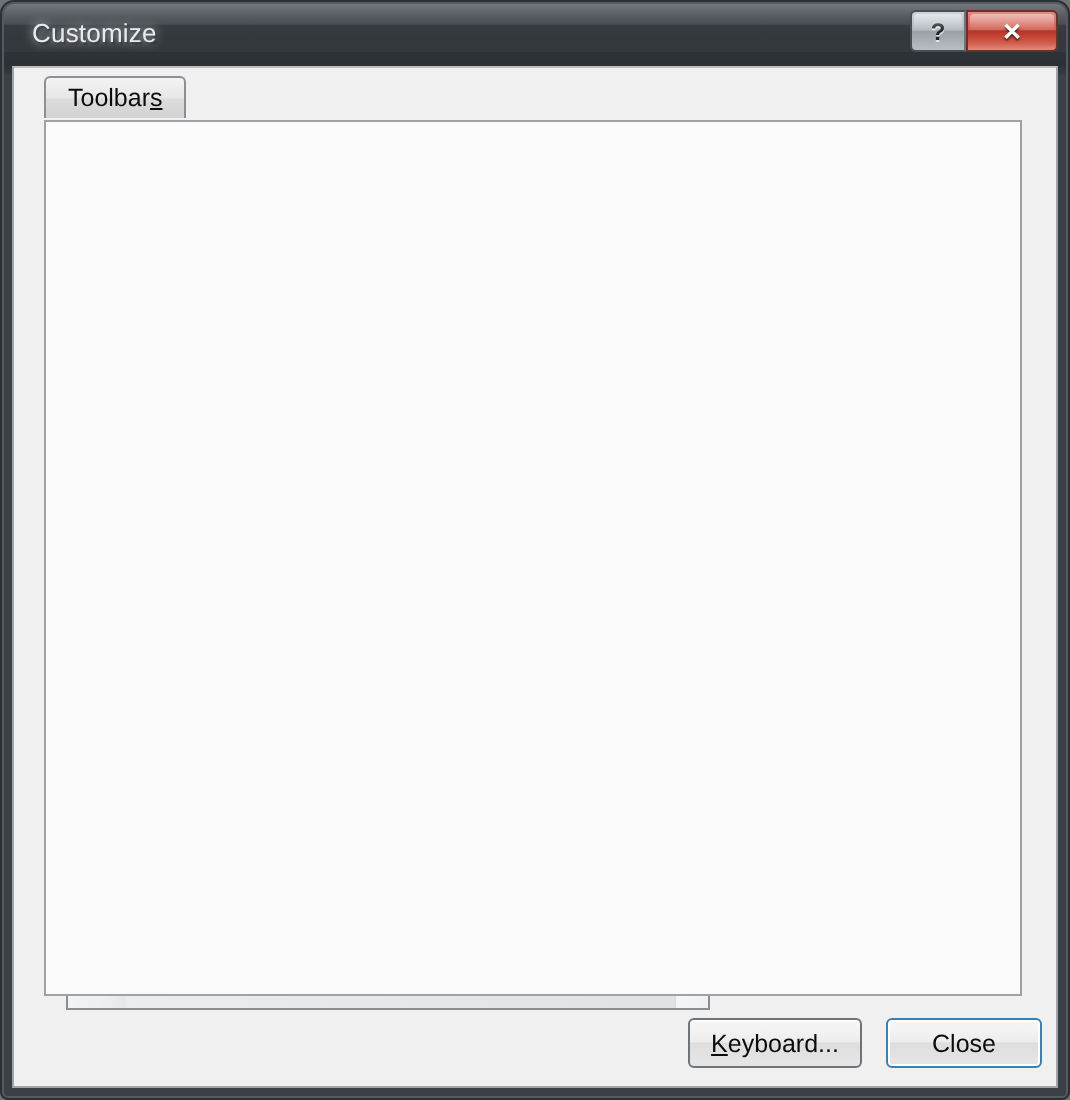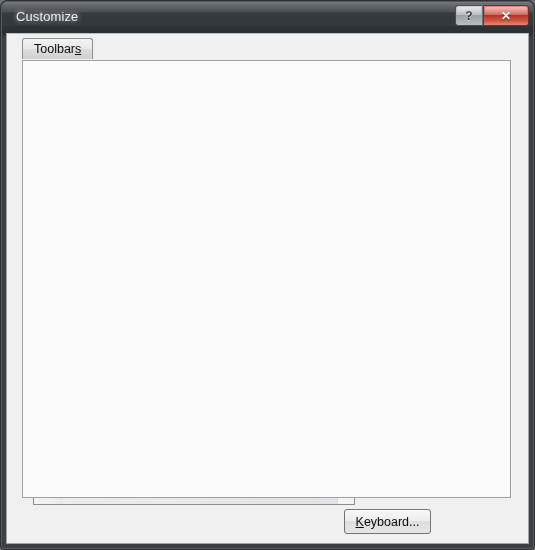--- a/index.html
+++ b/index.html
@@ -538,14 +538,17 @@
         <span class="arrow-dn"></span>
       </div>
       <div class="btn" style="left:364px; top:397px; width:133px; height:25px;">
         <span id="side6"><u class="mn">R</u>eset All</span>
       </div>
     </div>
 
   <div class="btn" style="left:344px; top:509px; width:87px; height:25px;">
     <span id="footer0"><u class="mn">K</u>eyboard...</span>
   </div>
+  <div class="btn default" style="left:443px; top:509px; width:78px; height:25px;">
+    <span id="footer1">Close</span>
+  </div>
 
 </div>
 
 </body></html>

